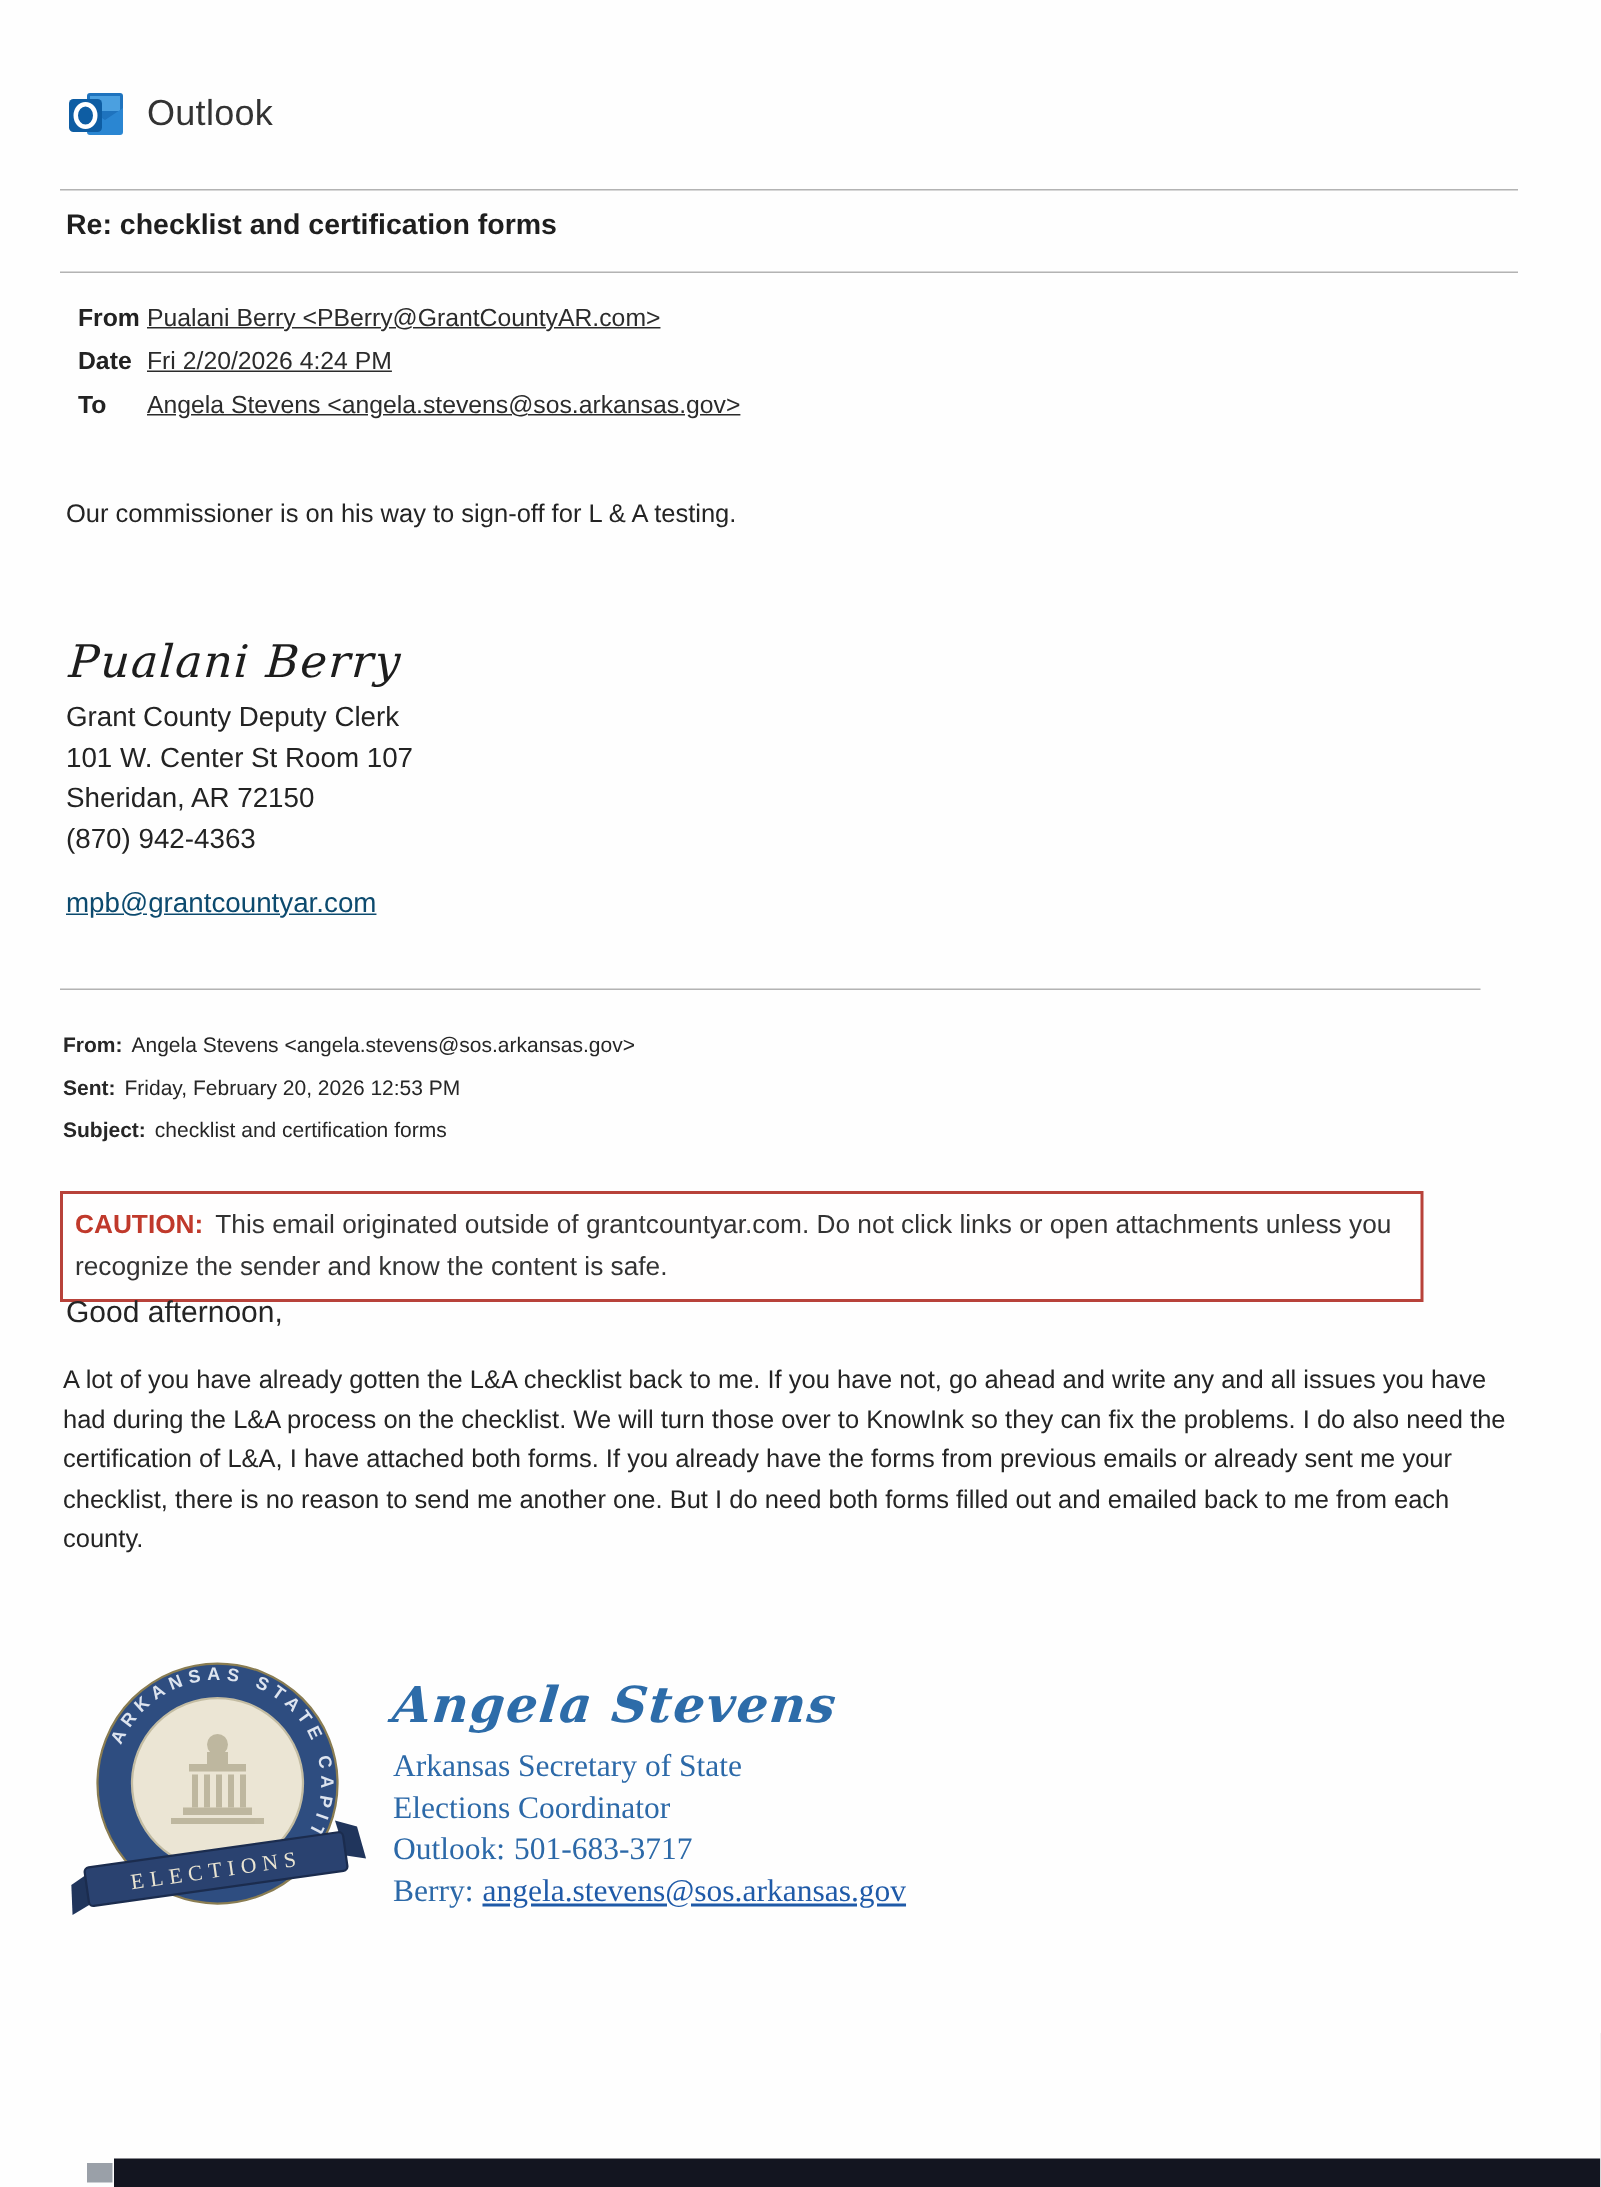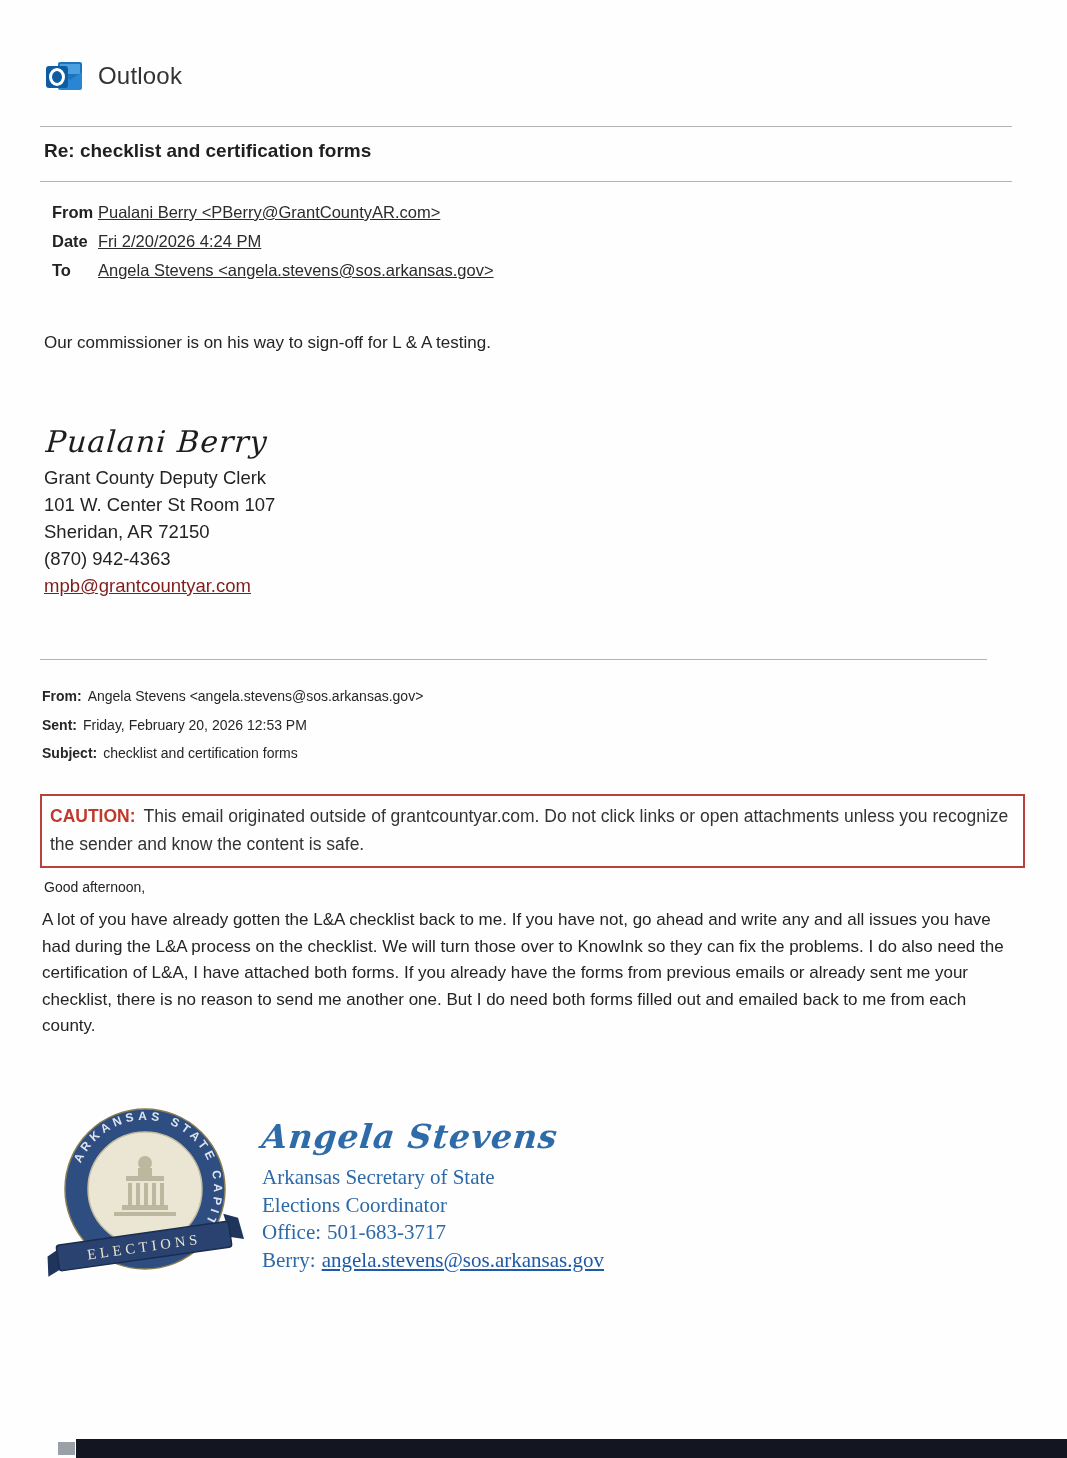--- a/index.html
+++ b/index.html
@@ -36,36 +36,36 @@
   .body-text { position: absolute; top: 333px; left: 44px; font-size: 17px; color: #242424; }
 
   
   .script-sig {
     position: absolute; top: 424px; left: 46px;
     font-family: "DejaVu Serif", serif; font-style: italic;
     font-size: 30px; color: #1d1d1d; letter-spacing: 1px;
     transform: skewX(-4deg);
   }
   .sig-block { position: absolute; top: 464px; left: 44px; font-size: 18.5px; line-height: 27px; color: #232323; }
-  .sig-email { color: #7f1d1d; text-decoration: underline; cursor: pointer; display: inline-block; }
+  .sig-email { color: #0c4a6e; text-decoration: underline; cursor: pointer; display: inline-block; margin-top: 16px; }
 
   
   .quoted-headers { position: absolute; top: 682px; left: 42px; font-size: 14px; line-height: 28.5px; }
   .qlabel { font-weight: 700; margin-right: 6px; }
 
   
   .caution-box {
-    position: absolute; top: 794px; left: 40px; width: 985px;
+    position: absolute; top: 794px; left: 40px; width: 909px;
     border: 2px solid #b8423a; padding: 6px 8px 8px 8px;
     font-size: 17.5px; line-height: 28px; color: #333;
     background: #fffefe;
   }
   .caution-label { color: #c0392b; font-weight: 700; margin-right: 8px; }
 
-  .greeting { position: absolute; top: 864px; left: 44px; font-size: 14px; color: #242424; margin-top: 15px; }
+  .greeting { position: absolute; top: 864px; left: 44px; font-size: 20px; color: #242424; }
 
   .paragraph {
     position: absolute; top: 907px; left: 42px; width: 978px;
     font-size: 17px; line-height: 26.5px; color: #242424;
   }
 
   
   .signature-area { position: absolute; top: 1105px; left: 42px; display: flex; gap: 14px; }
   .seal { width: 206px; height: 182px; flex: 0 0 auto; }
   .sig-right { padding-top: 12px; font-family: "Liberation Serif", serif; color: #2c69a8; }
@@ -187,21 +187,21 @@
         <rect x="16" y="128" width="174" height="26" rx="3" fill="#2a4270" stroke="#1b2c4e" stroke-width="1.5"></rect>
         <text x="103" y="146.5" text-anchor="middle" font-family="Liberation Serif, serif" font-size="14.5" letter-spacing="4" fill="#e9e4d2">ELECTIONS</text>
       </g>
     </svg>
 
     <div class="sig-right">
       <div class="blue-script">Angela Stevens</div>
       <div class="blue-line">Arkansas Secretary of State</div>
       <div class="blue-line">Elections Coordinator</div>
       <div class="blue-line">
-        <span class="blue-label">Office:</span><span>501-683-3717</span>
+        <span class="blue-label">Outlook:</span><span>501-683-3717</span>
       </div>
       <div class="blue-line">
         <span class="blue-label">Berry:</span><a class="blue-email-link">angela.stevens@sos.arkansas.gov</a>
       </div>
     </div>
   </div>
 
   <div class="scan-bar-stub"></div>
   <div class="scan-bar"></div>
 

